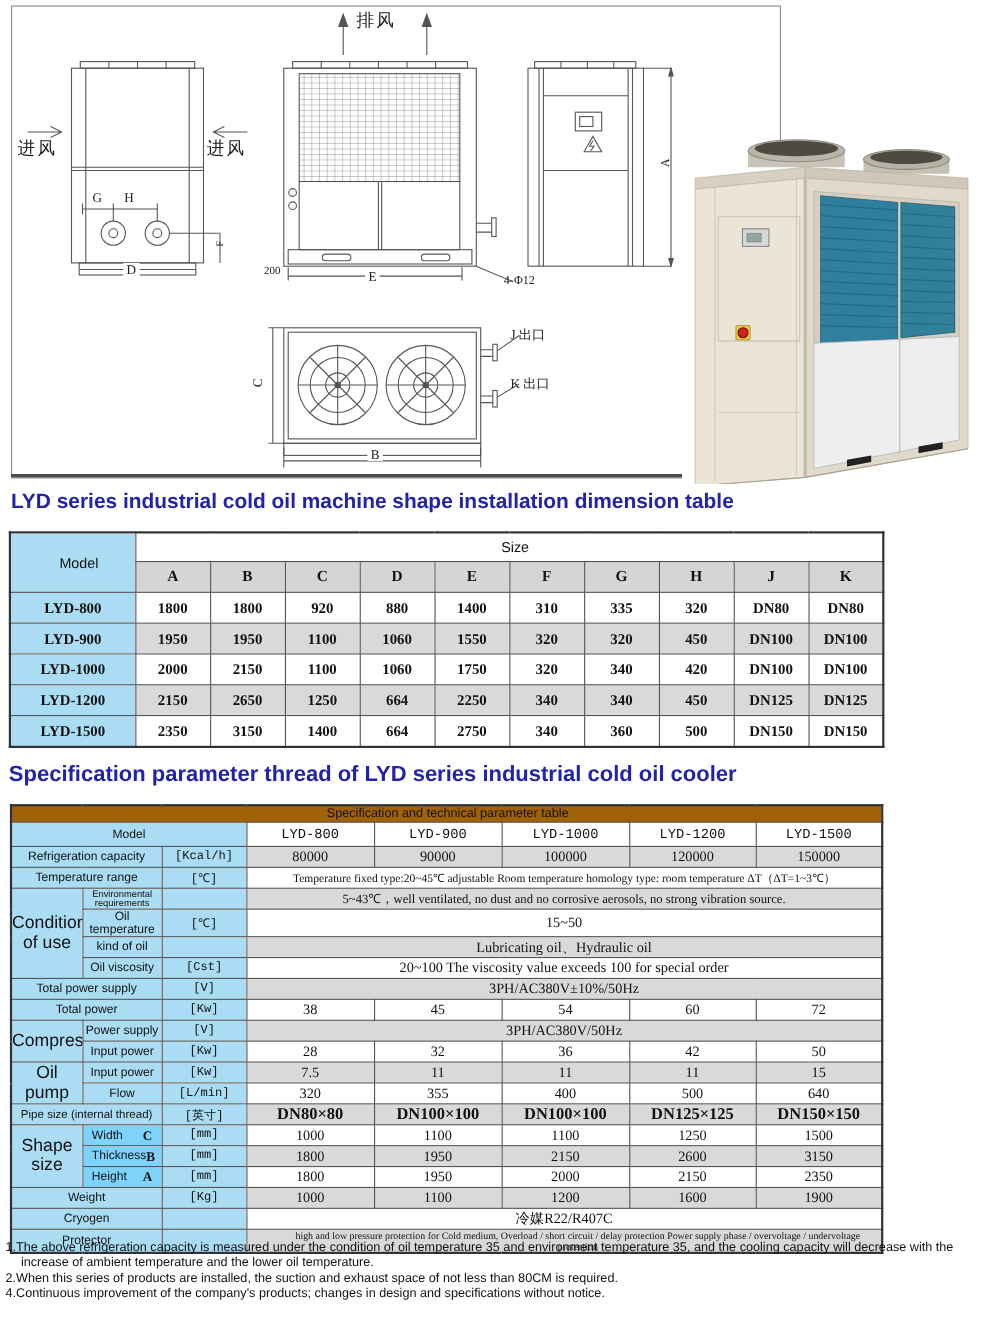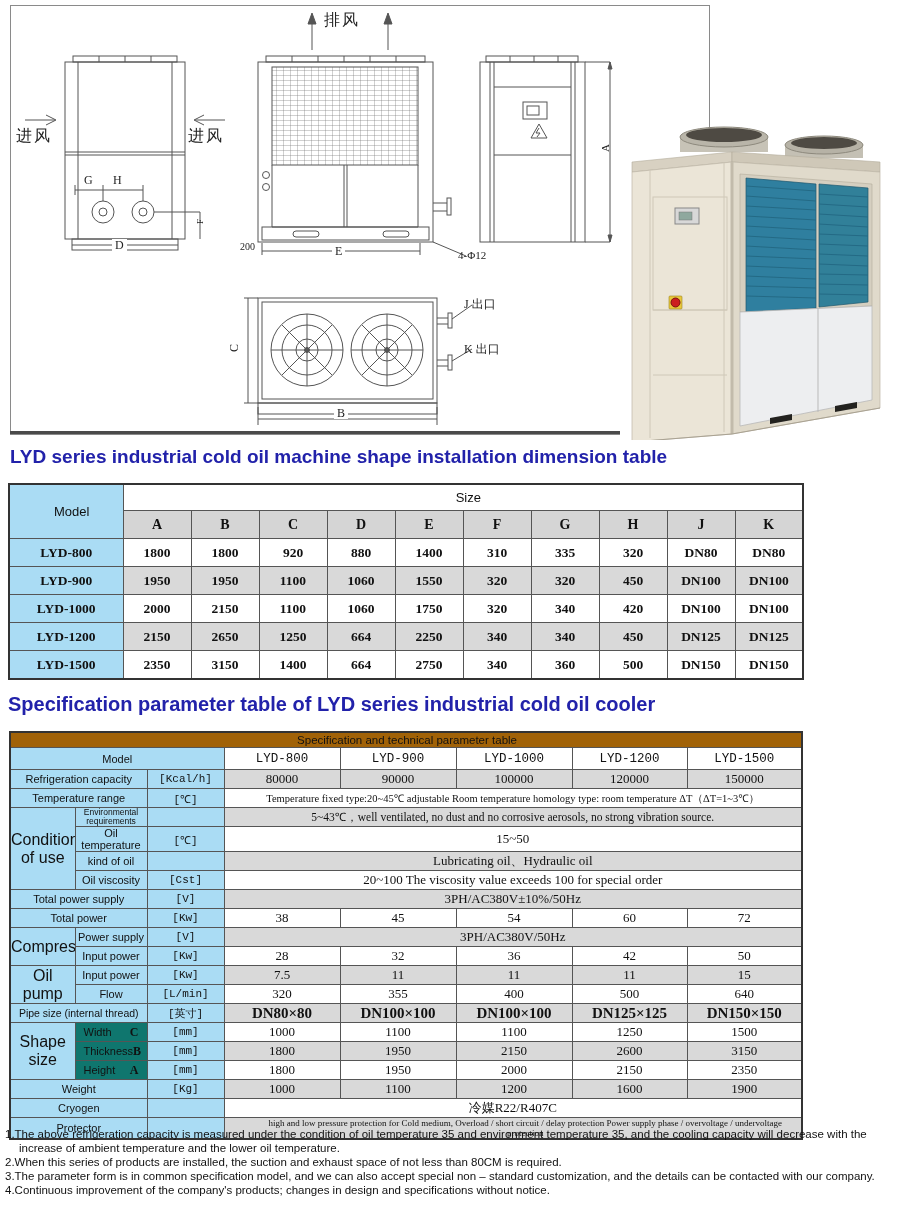--- a/index.html
+++ b/index.html
@@ -43,21 +43,21 @@
   .spT .sm{font-size:8.5px;line-height:1.05;}
   .spT .unit{background:#aadcf4;font-family:"Liberation Mono",monospace;font-size:11px;}
   .spT .mono{font-family:"Liberation Mono",monospace;font-size:12.5px;}
   .spT .val{font-family:"Liberation Serif",serif;font-size:13px;}
   .spT .vs{font-family:"Liberation Serif",serif;font-size:10.5px;}
   .spT .vxs{font-family:"Liberation Serif",serif;font-size:9px;padding-left:25px;}
   .spT .pipe{font-family:"Liberation Serif",serif;font-size:15px;font-weight:bold;}
   .spT .g{background:#d9d9d9;}
   .spT .mrow td{height:21px;}
   .spT .r td{height:18px;}
-  .spT .split{display:flex;justify-content:space-between;padding:0 8px;align-items:center;background:#0f766e;height:100%;box-sizing:border-box;font-size:11px;}
+  .spT .split{display:flex;justify-content:space-between;padding:0 8px;align-items:center;background:#7dd3fc;height:100%;box-sizing:border-box;font-size:11px;}
   .spT .split .ltr{font-family:"Liberation Serif",serif;font-size:12px;font-weight:bold;}
   
   .remarks{left:5px;top:1127px;width:892px;font-size:11.5px;line-height:14px;z-index:5;}
   .remarks .item{padding-left:14px;text-indent:-14px;}
 </style>
 </head>
 <body>
 
 <div class="canvas">
 
@@ -281,21 +281,21 @@
         <td>340</td>
         <td>360</td>
         <td>500</td>
         <td>DN150</td>
         <td>DN150</td>
       </tr>
     </tbody>
       </table>
   </div>
 
-  <div class="abs h-title t2">Specification parameter table of LYD series industrial cold oil cooler</div>
+  <div class="abs h-title t2">Specification parameter thread of LYD series industrial cold oil cooler</div>
 
   <div class="abs spec-wrap">
     <table class="spT">
       <colgroup>
         <col style="width:65px">
           <col style="width:72px">
           <col style="width:77px">
         <col style="width:116px">
           <col style="width:116px">
           <col style="width:116px">
@@ -468,17 +468,16 @@
         <td class="unit"></td>
         <td class="vxs g" colspan="5">high and low pressure protection for Cold medium, Overload / short circuit / delay protection Power supply phase / overvoltage / undervoltage protection</td>
       </tr>
     </tbody>
       </table>
   </div>
 
   <div class="abs remarks">
     <div class="item">1.The above refrigeration capacity is measured under the condition of oil temperature 35 and environment temperature 35, and the cooling capacity will decrease with the increase of ambient temperature and the lower oil temperature.</div>
     <div class="item">2.When this series of products are installed, the suction and exhaust space of not less than 80CM is required.</div>
-    <div class="item">3.The parameter form is in common specification model, and we can also accept special non – standard customization, and the details can be contacted with our company.</div>
     <div class="item">4.Continuous improvement of the company's products; changes in design and specifications without notice.</div>
   </div>
 
 </div>
 
 </body></html>

